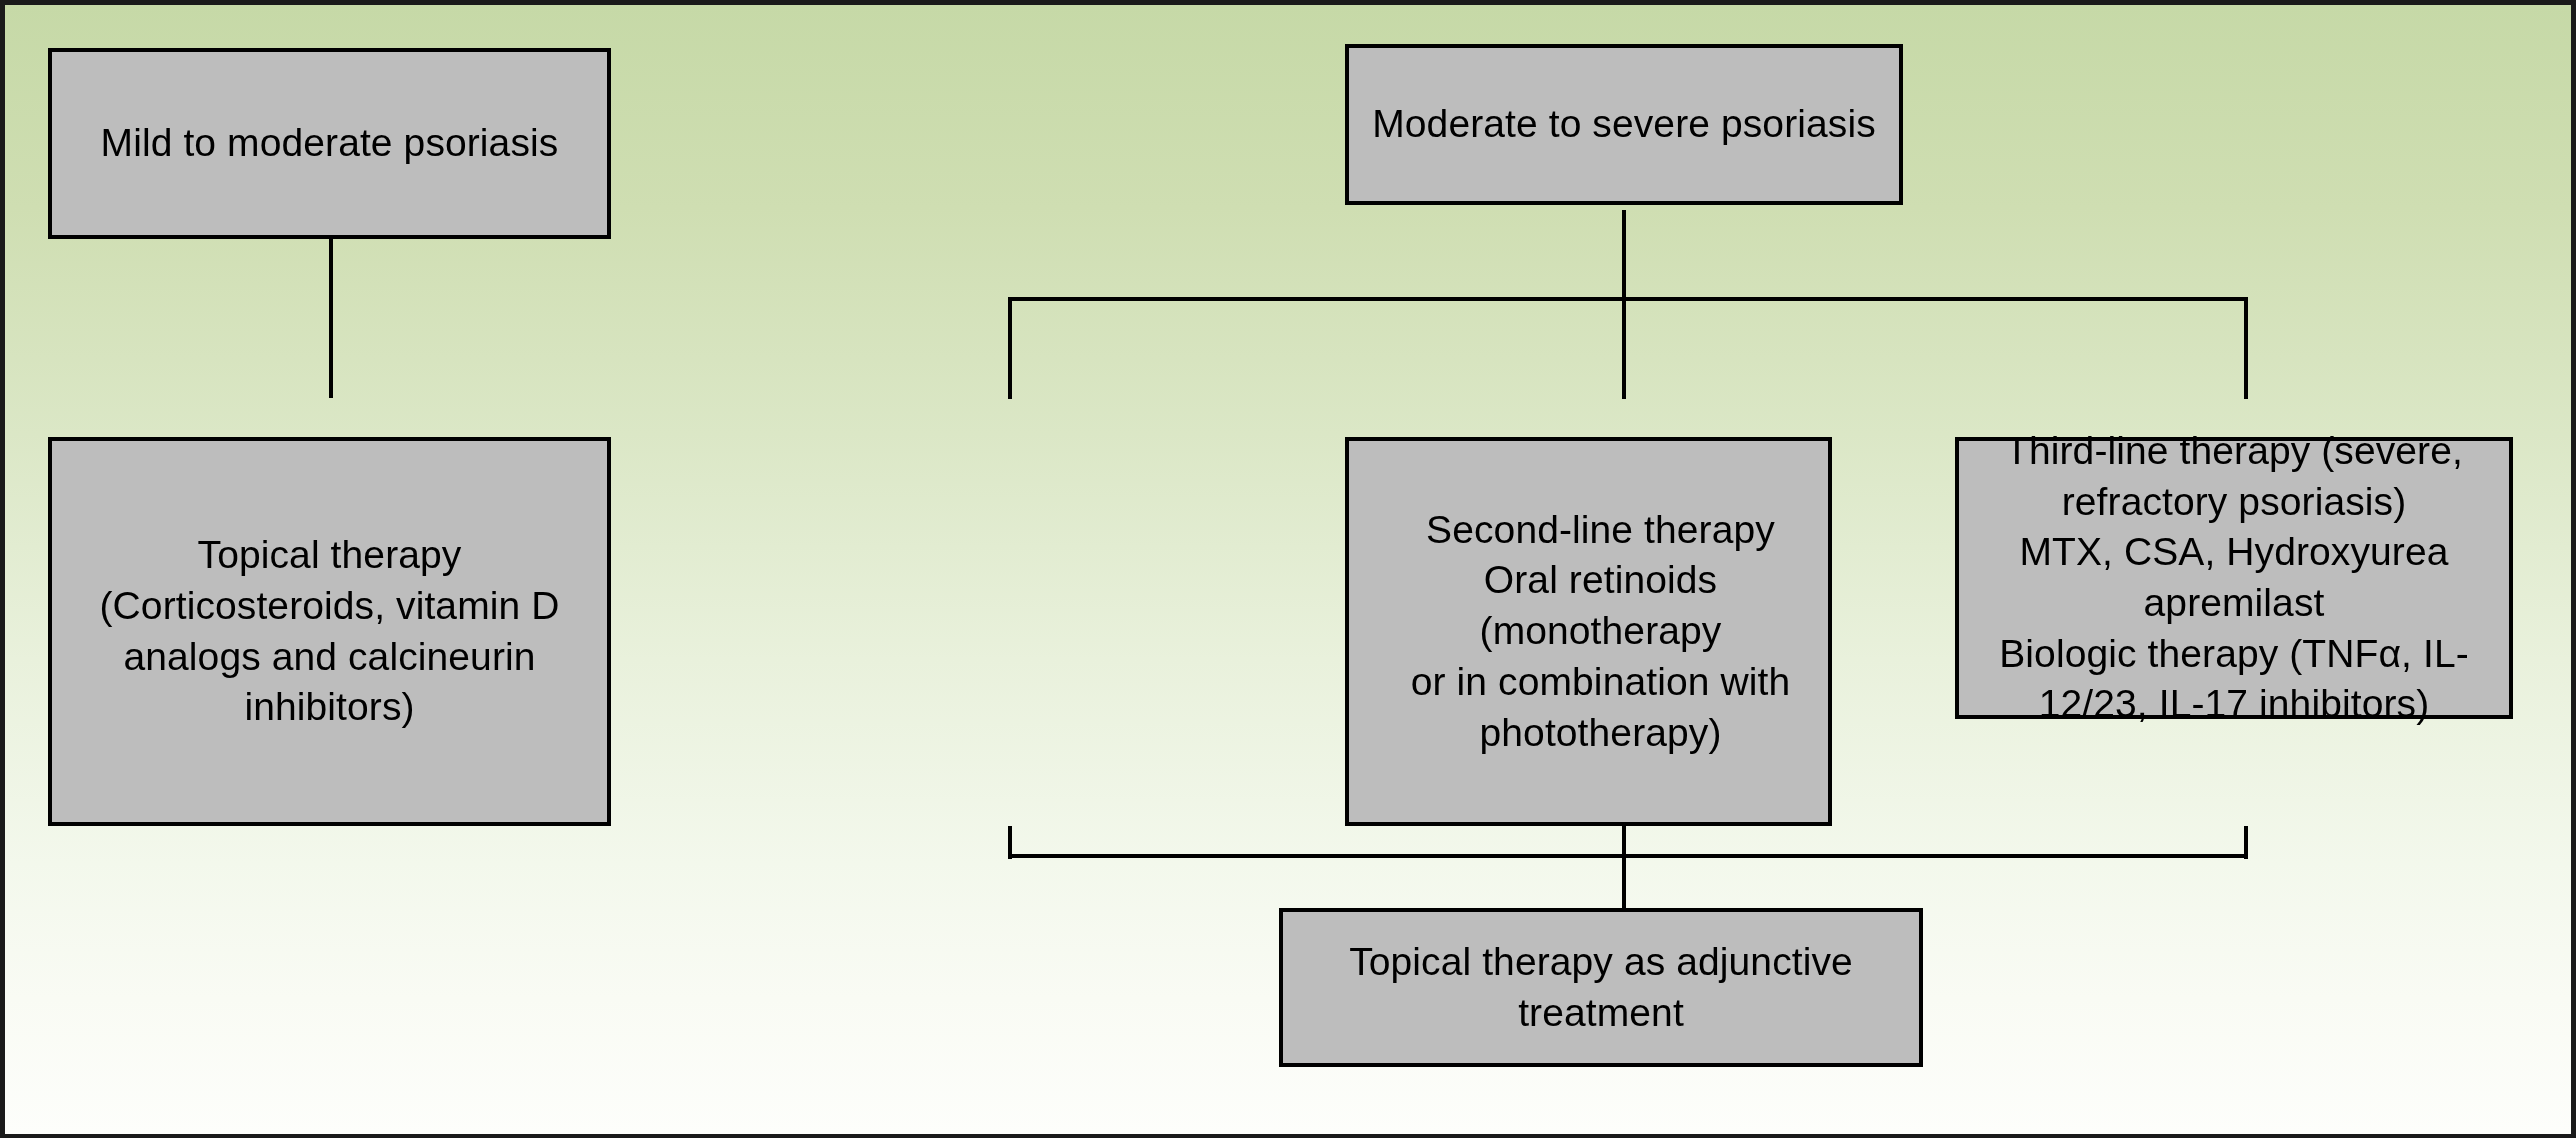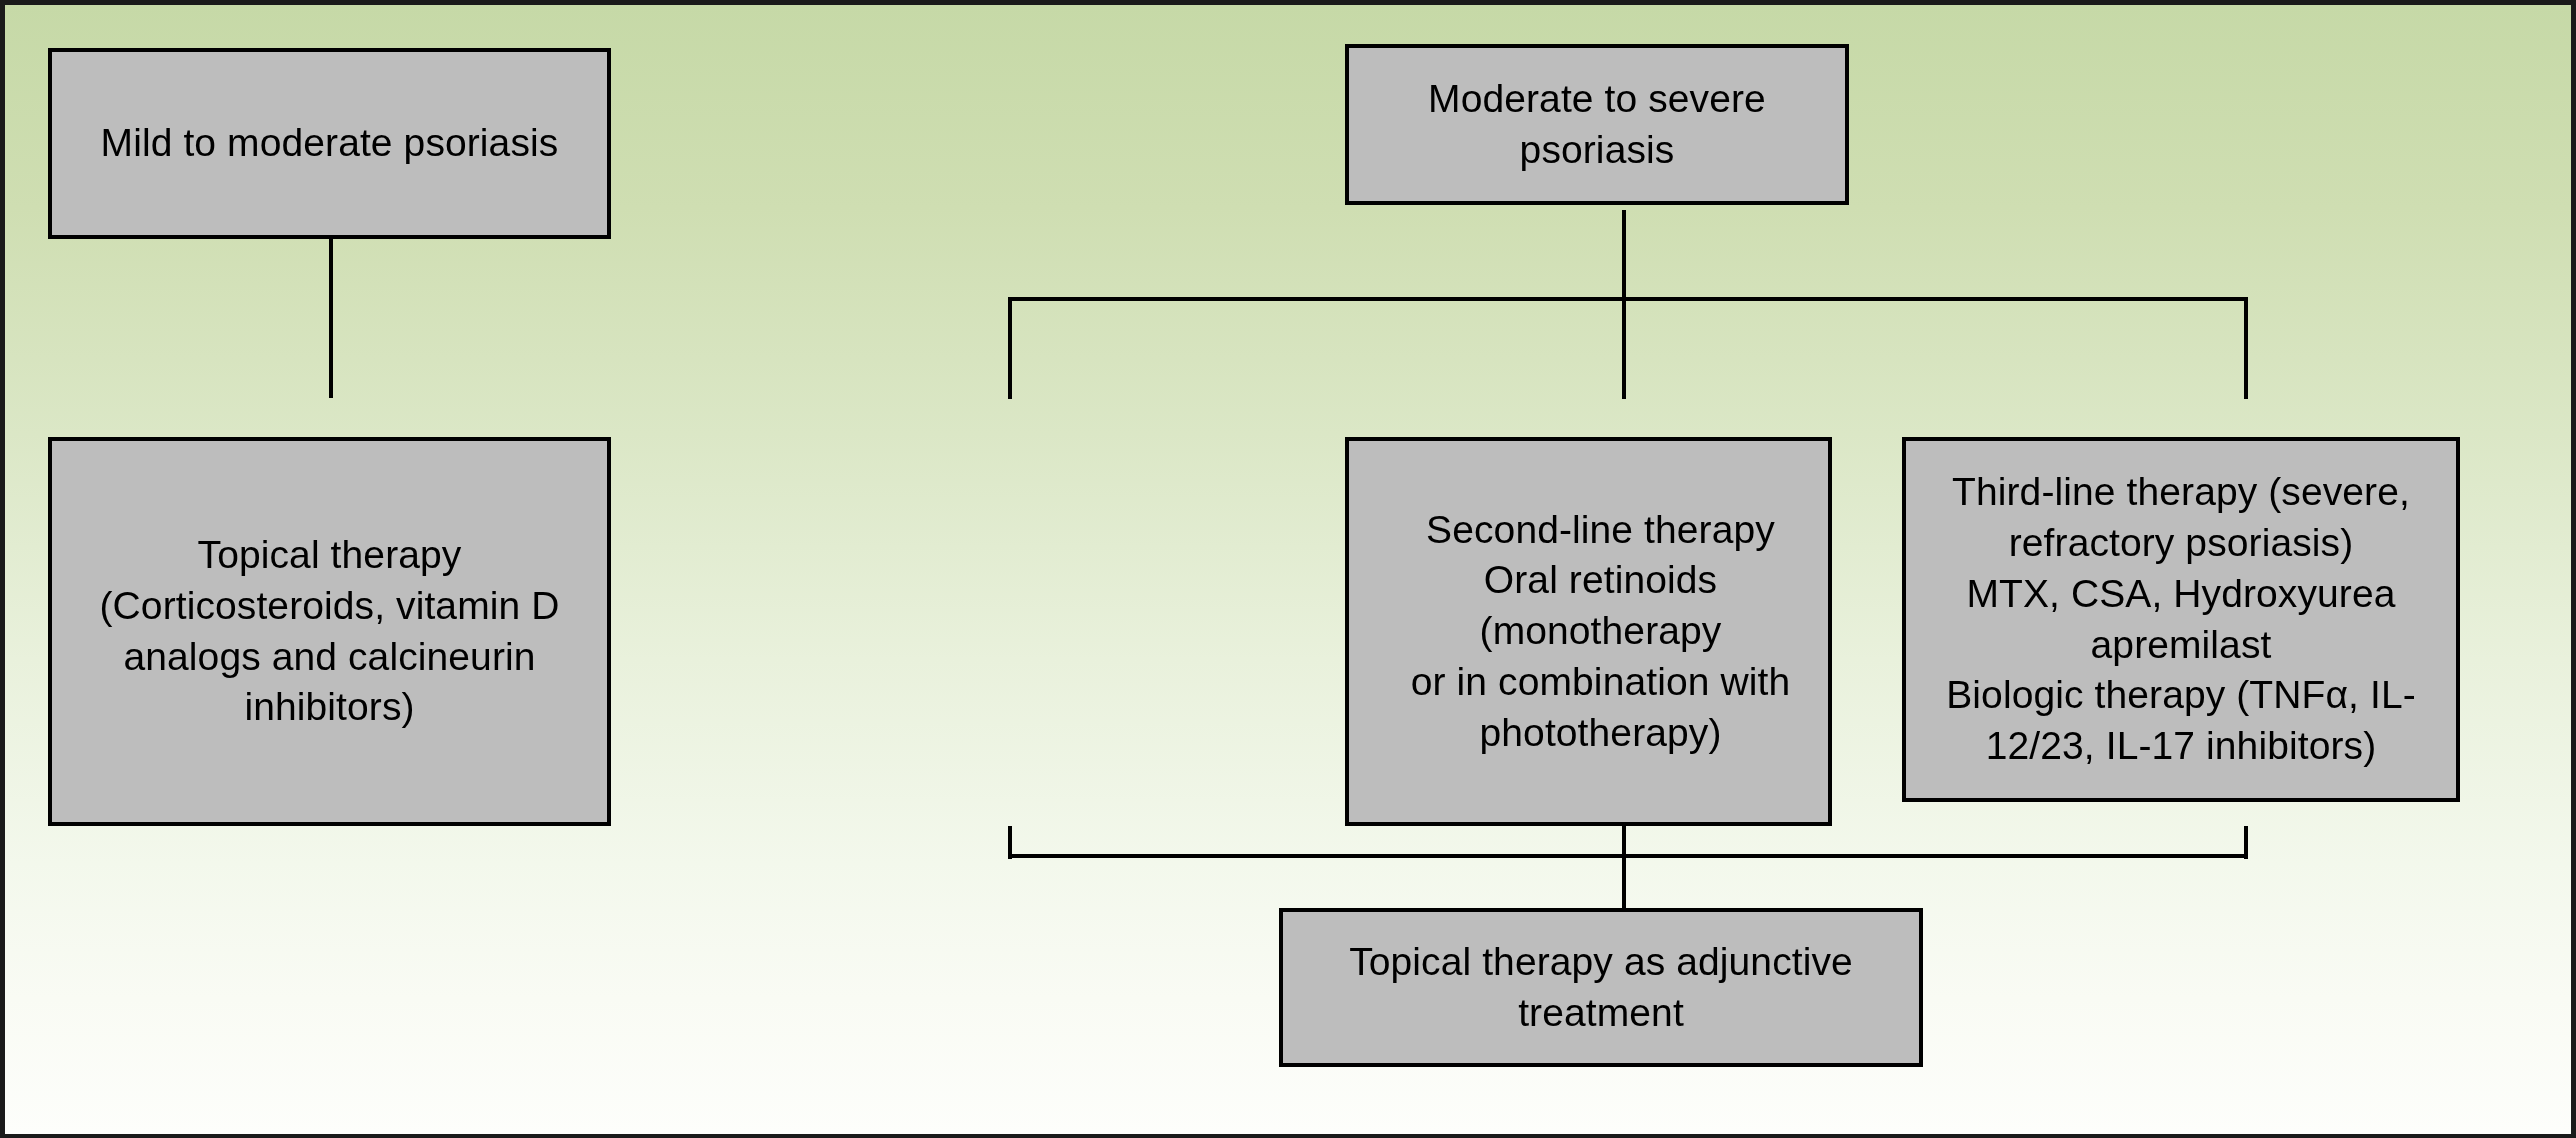--- a/index.html
+++ b/index.html
@@ -91,40 +91,40 @@
   <div class="vline" style="left:1008px; top:826px; height:33px;"></div>
   <div class="vline" style="left:1622px; top:826px; height:33px;"></div>
   <div class="vline" style="left:2244px; top:826px; height:33px;"></div>
   <div class="hline" style="left:1008px; top:854px; width:1240px;"></div>
   <div class="vline" style="left:1622px; top:854px; height:83px;"></div>
 
   <div class="node" style="left:48px; top:48px; width:563px; height:191px;">
     <span class="txt">Mild to moderate psoriasis</span>
   </div>
 
-  <div class="node" style="left:1345px; top:44px; width:504px; height:161px;">
+  <div class="node" style="left:1345px; top:44px; width:558px; height:161px;">
     <span class="txt">Moderate to severe psoriasis</span>
   </div>
 
   <div class="node" style="left:48px; top:437px; width:563px; height:389px;">
     <span class="txt">Topical therapy
 (Corticosteroids, vitamin D
 analogs and calcineurin
 inhibitors)</span>
   </div>
 
 
   <div class="node" style="left:1345px; top:437px; width:487px; height:389px;padding-left:36px;">
     <span class="txt">Second-line therapy
 Oral retinoids (monotherapy
 or in combination with
 phototherapy)</span>
   </div>
 
-  <div class="node" style="left:1902px; top:437px; width:558px; height:365px;">
+  <div class="node" style="left:1955px; top:437px; width:558px; height:282px;">
     <span class="txt">Third-line therapy (severe,
 refractory psoriasis)
 MTX, CSA, Hydroxyurea
 apremilast
 Biologic therapy (TNFα, IL-
 12/23, IL-17 inhibitors)</span>
   </div>
 
   <div class="node" style="left:1279px; top:908px; width:644px; height:159px;justify-content:flex-end;">
     <span class="txt">Topical therapy as adjunctive

